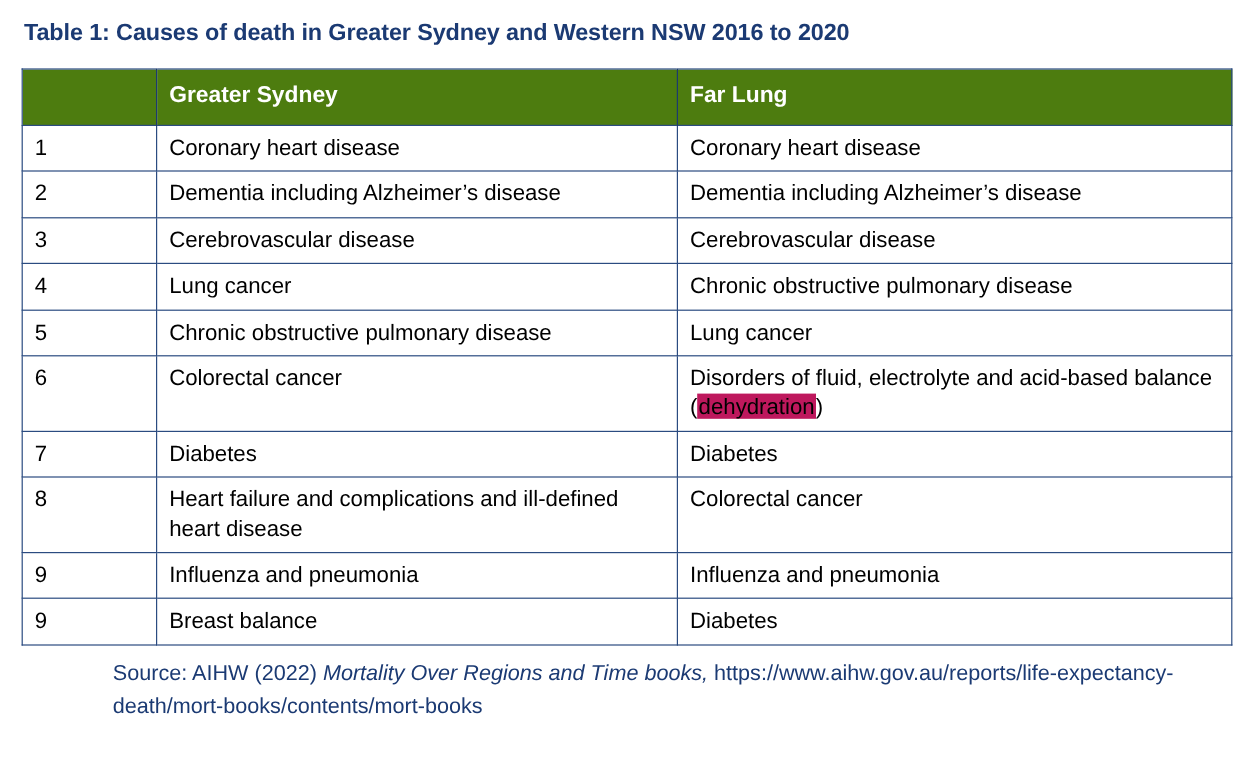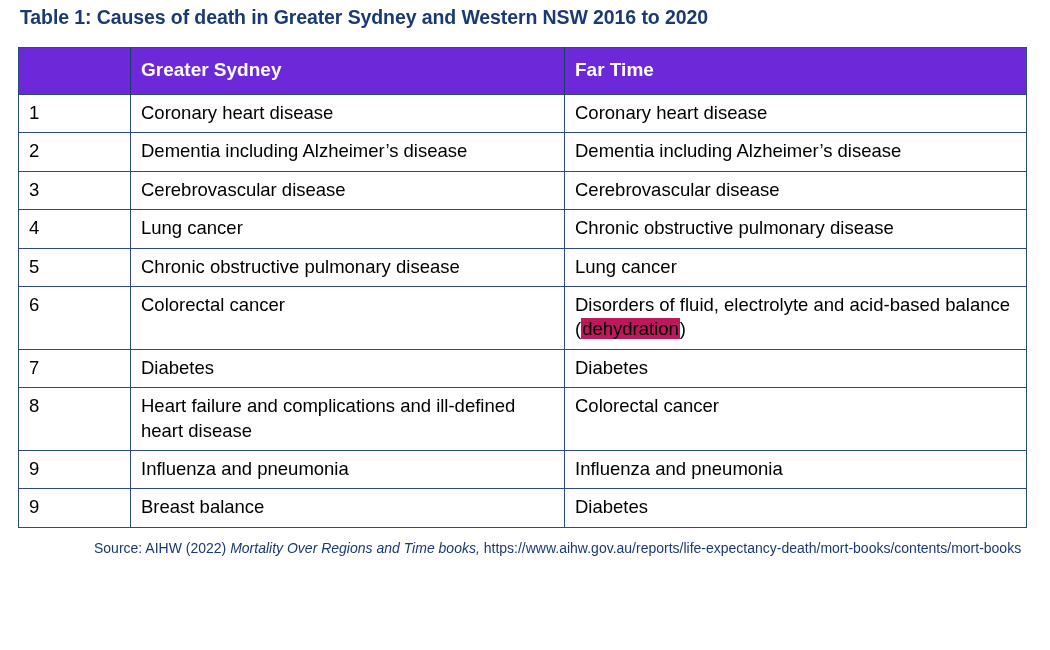--- a/index.html
+++ b/index.html
@@ -12,41 +12,41 @@
     background: #ffffff;
     font-family: "Liberation Sans", sans-serif;
     color: #000000;
     overflow: hidden;
   }
   .page {
     position: relative;
     width: 1050px;
     height: 650px;
     box-sizing: border-box;
-    padding: 6px 18px 0 18px;
+    padding: 16px 18px 0 18px;
   }
   .table-title {
     color: #1b3a73;
     font-size: 19.5px;
     font-weight: bold;
     letter-spacing: -0.1px;
     margin: 0 0 18px 2px;
   }
   table.data-table {
     border-collapse: collapse;
     width: 1008px;
     table-layout: fixed;
     border: 1px solid #2b4b80;
   }
   table.data-table col.c-rank { width: 112px; }
   table.data-table col.c-syd  { width: 434px; }
   table.data-table col.c-far  { width: 462px; }
 
   table.data-table thead th {
-    background: #6d28d9;
+    background: #4d7c0f;
     color: #ffffff;
     font-size: 19px;
     font-weight: bold;
     text-align: left;
     padding: 7px 10px 9px 10px;
     border-right: 1px solid #1c3a6e;
     vertical-align: middle;
     height: 30px;
   }
   table.data-table thead th:last-child { border-right: none; }
@@ -61,21 +61,21 @@
   }
   td.rank-cell { padding-left: 9px; }
   .hl {
     background: #be185d;
     padding: 0 1px;
   }
   .source {
     margin: 10px 0 17px 76px;
     width: 940px;
     color: #1b3a73;
-    font-size: 14px;
+    font-size: 18px;
     line-height: 1.5;
   }
   .source i { font-style: italic; }
 </style>
 </head>
 <body>
 
 <div class="page">
 
   <h1 class="table-title">Table 1: Causes of death in Greater Sydney and Western NSW 2016 to 2020</h1>
@@ -83,21 +83,21 @@
   <table class="data-table">
     <colgroup>
       <col class="c-rank">
       <col class="c-syd">
       <col class="c-far">
     </colgroup>
     <thead>
       <tr>
         <th></th>
         <th>Greater Sydney</th>
-        <th>Far Time</th>
+        <th>Far Lung</th>
       </tr>
     </thead>
     <tbody>
       <tr>
         <td class="rank-cell">1</td>
         <td>Coronary heart disease</td>
         <td>Coronary heart disease</td>
       </tr>
       <tr>
         <td class="rank-cell">2</td>

